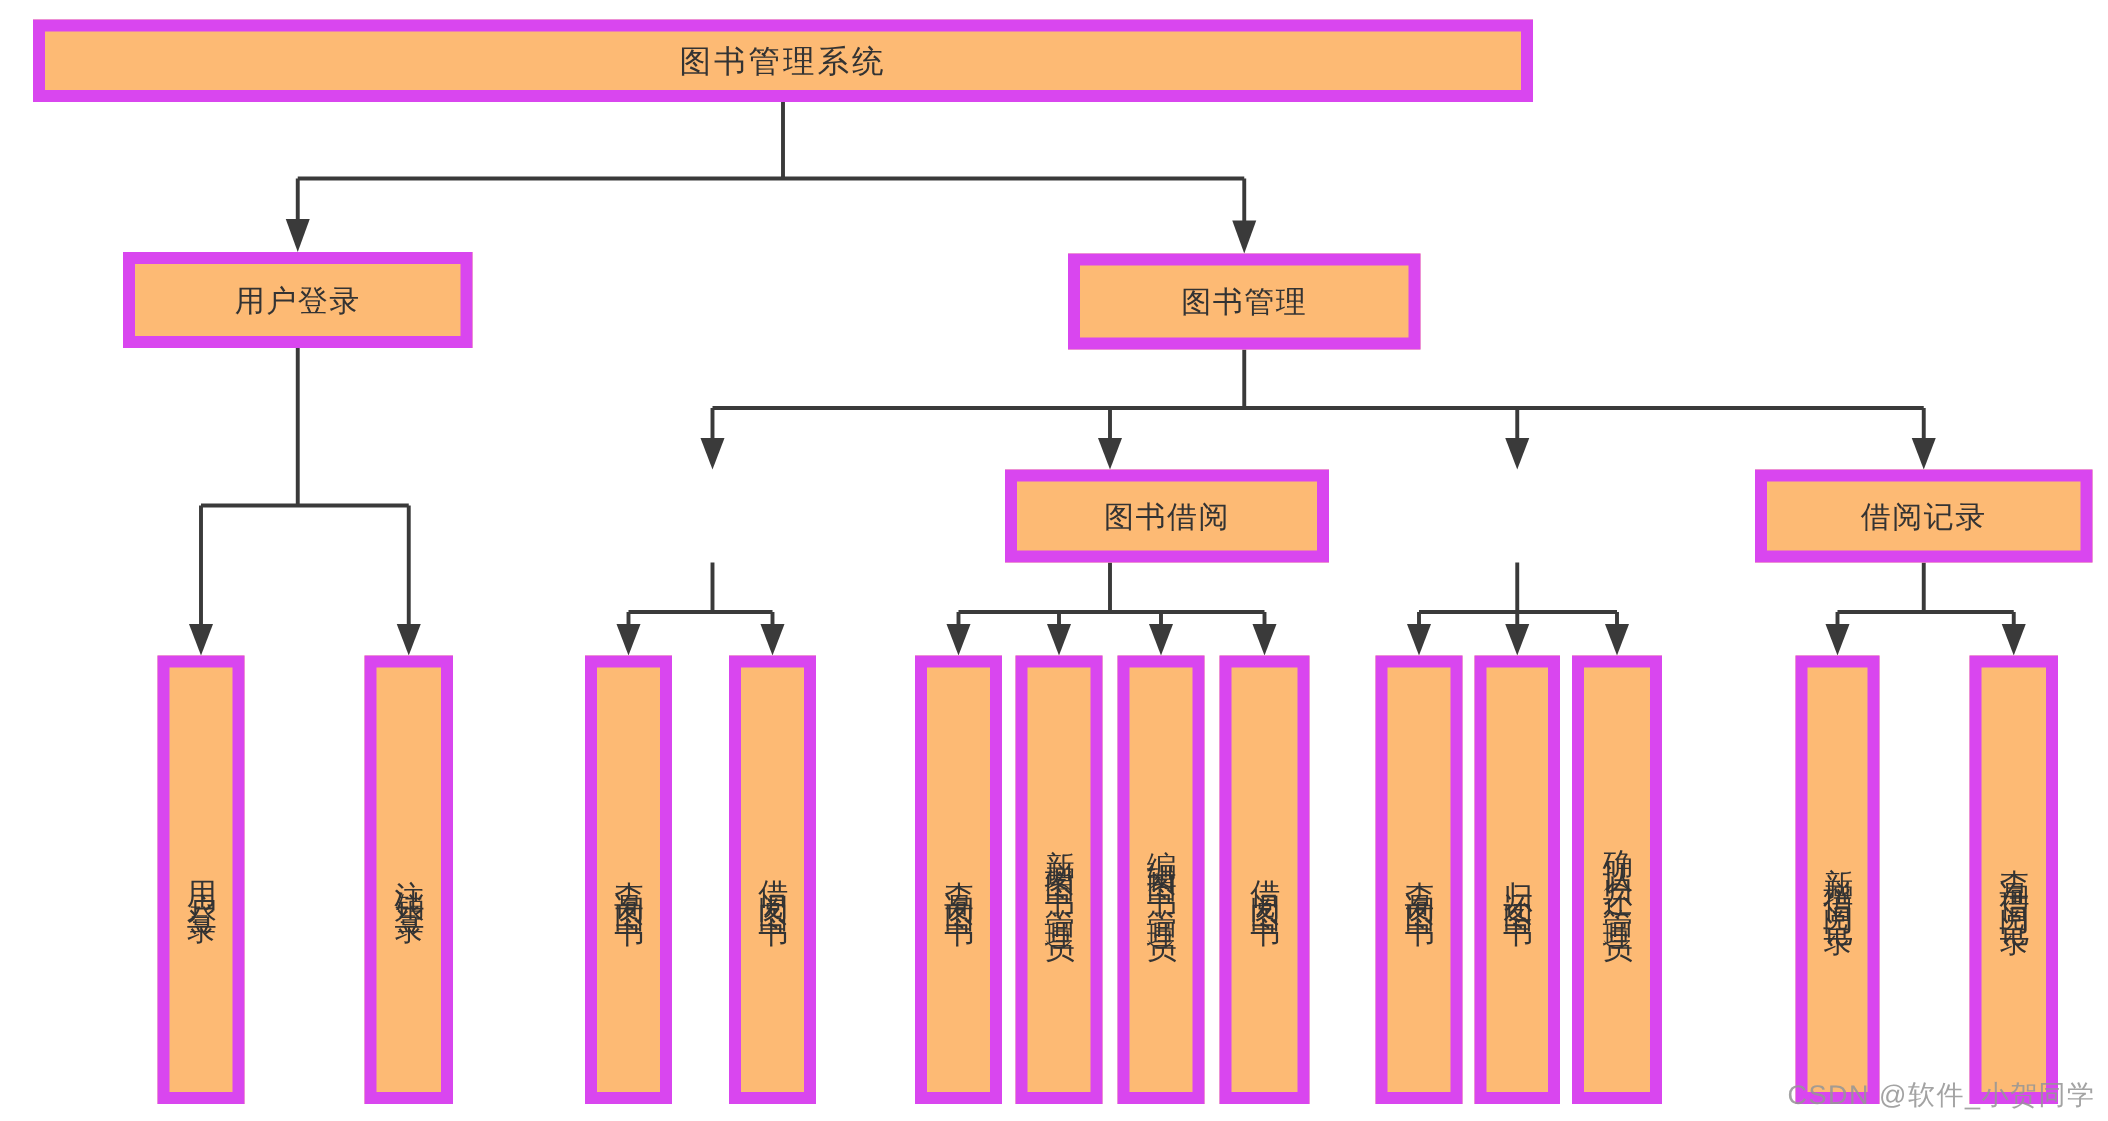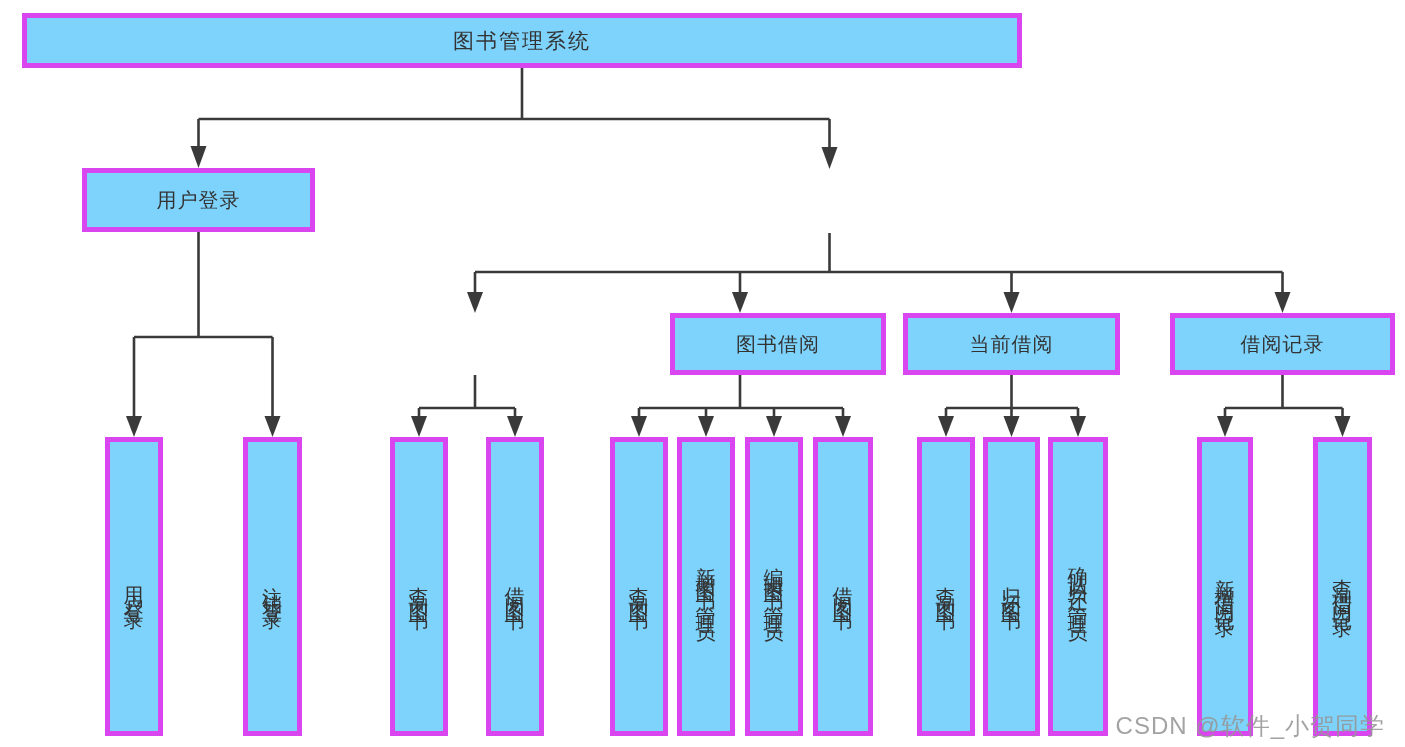--- a/index.html
+++ b/index.html
@@ -19,22 +19,22 @@
     position: absolute;
     left: 0;
     top: 0;
     width: 1405px;
     height: 747px;
     pointer-events: none;
   }
   .box {
     position: absolute;
     box-sizing: border-box;
-    border: 5px solid #d946ef;
-    background: #7dd3fc;
+    border: 8px solid #d946ef;
+    background: #fdba74;
     color: #333333;
     display: flex;
     align-items: center;
     justify-content: center;
     text-align: left;
   }
   .box.hbox {
     font-size: 20px;
     letter-spacing: 1px;
   }
@@ -45,23 +45,23 @@
   .box.leaf {
     writing-mode: vertical-rl;
     text-orientation: mixed;
     font-size: 20px;
     letter-spacing: 8px;
     line-height: 1.1;
     padding: 10px 0;
   }
   .watermark {
     position: absolute;
-    right: 20px;
+    right: 8px;
     bottom: 5px;
-    font-size: 24px;
+    font-size: 18px;
     color: rgba(150, 150, 150, 0.88);
     letter-spacing: 1px;
     z-index: 5;
     white-space: nowrap;
   }
 </style>
 </head>
 <body>
 
 <div class="canvas">
@@ -109,23 +109,23 @@
       <polygon points="1070,416 1086,416 1078,437"></polygon>
 
       <polygon points="1217,416 1233,416 1225,437"></polygon>
       <polygon points="1334.5,416 1350.5,416 1342.5,437"></polygon>
     </g>
   </svg>
 
   <div class="box rootbox" style="left:22px; top:13px; width:1000px; height:55px;">图书管理系统</div>
 
   <div class="box hbox" style="left:82px; top:168px; width:233px; height:64px;">用户登录</div>
+  <div class="box hbox" style="left:712px; top:169px; width:235px; height:64px;">图书管理</div>
 
   <div class="box hbox" style="left:632px; top:313px; width:216px; height:62px;margin-left:38px;">图书借阅</div>
-  <div class="box hbox" style="left:903px; top:313px; width:217px; height:62px;">当前借阅</div>
   <div class="box hbox" style="left:1170px; top:313px; width:225px; height:62px;">借阅记录</div>
 
   <div class="box leaf" style="left:105px; top:437px; width:58px; height:299px;">用户登录</div>
   <div class="box leaf" style="left:243px; top:437px; width:59px; height:299px;">注销登录</div>
 
   <div class="box leaf" style="left:390px; top:437px; width:58px; height:299px;">查询图书</div>
   <div class="box leaf" style="left:486px; top:437px; width:58px; height:299px;">借阅图书</div>
 
   <div class="box leaf" style="left:610px; top:437px; width:58px; height:299px;">查询图书</div>
   <div class="box leaf" style="left:677px; top:437px; width:58px; height:299px;">新增图书（管理员）</div>

